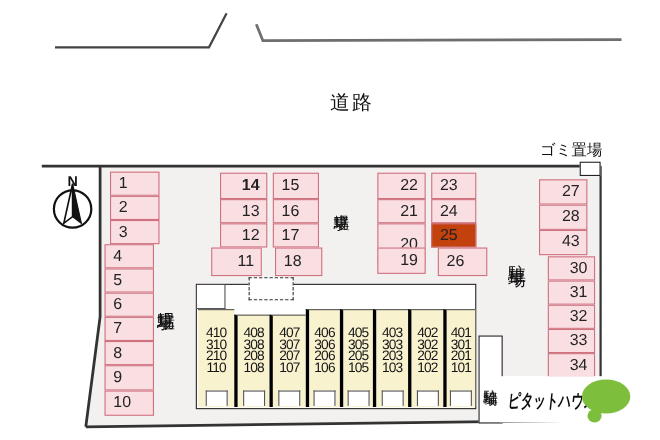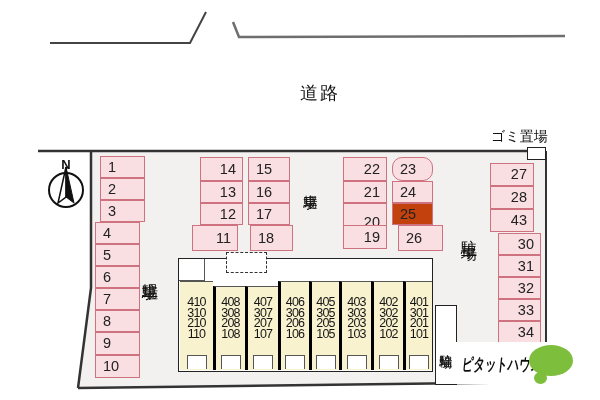--- a/index.html
+++ b/index.html
@@ -108,34 +108,34 @@
   <div class="spot al" style="left: 100px; top: 178px; width: 45px; height: 22px; background: rgb(249, 222, 226); border-color: rgb(207, 114, 128);">2</div>
   <div class="spot al" style="left: 100px; top: 200px; width: 45px; height: 22px; background: rgb(249, 222, 226); border-color: rgb(207, 114, 128);">3</div>
   <div class="spot al" style="left: 95px; top: 222px; width: 45px; height: 22px; background: rgb(249, 222, 226); border-color: rgb(207, 114, 128);">4</div>
   <div class="spot al" style="left: 95px; top: 244px; width: 45px; height: 22px; background: rgb(249, 222, 226); border-color: rgb(207, 114, 128);">5</div>
   <div class="spot al" style="left: 95px; top: 266px; width: 45px; height: 22px; background: rgb(249, 222, 226); border-color: rgb(207, 114, 128);">6</div>
   <div class="spot al" style="left: 95px; top: 288px; width: 45px; height: 22px; background: rgb(249, 222, 226); border-color: rgb(207, 114, 128);">7</div>
   <div class="spot al" style="left: 95px; top: 310px; width: 45px; height: 22px; background: rgb(249, 222, 226); border-color: rgb(207, 114, 128);">8</div>
   <div class="spot al" style="left: 95px; top: 332px; width: 45px; height: 23px; background: rgb(249, 222, 226); border-color: rgb(207, 114, 128);">9</div>
   <div class="spot al" style="left: 95px; top: 355px; width: 45px; height: 23px; background: rgb(249, 222, 226); border-color: rgb(207, 114, 128);">10</div>
 
-  <div class="spot ar" style="left: 200px; top: 157px; width: 43px; height: 24px; background: rgb(249, 222, 226); border-color: rgb(207, 114, 128);">14</div>
+  <div class="spot ar" style="left: 200px; top: 157px; width: 43px; height: 24px; background: rgb(249, 222, 226); border-color: rgb(207, 114, 128); font-weight: bold;">14</div>
   <div class="spot ar" style="left: 200px; top: 181px; width: 43px; height: 22px; background: rgb(249, 222, 226); border-color: rgb(207, 114, 128);">13</div>
   <div class="spot ar" style="left: 200px; top: 203px; width: 43px; height: 22px; background: rgb(249, 222, 226); border-color: rgb(207, 114, 128);">12</div>
   <div class="spot ar" style="left: 192px; top: 225px; width: 46px; height: 26px; background: rgb(249, 222, 226); border-color: rgb(207, 114, 128);">11</div>
   <div class="spot al" style="left: 248px; top: 157px; width: 42px; height: 24px; background: rgb(249, 222, 226); border-color: rgb(207, 114, 128);">15</div>
   <div class="spot al" style="left: 248px; top: 181px; width: 42px; height: 22px; background: rgb(249, 222, 226); border-color: rgb(207, 114, 128);">16</div>
   <div class="spot al" style="left: 248px; top: 203px; width: 42px; height: 22px; background: rgb(249, 222, 226); border-color: rgb(207, 114, 128);">17</div>
   <div class="spot al" style="left: 250px; top: 225px; width: 43px; height: 26px; background: rgb(249, 222, 226); border-color: rgb(207, 114, 128);">18</div>
 
   <div class="spot ar" style="left: 343px; top: 157px; width: 44px; height: 24px; background: rgb(249, 222, 226); border-color: rgb(207, 114, 128);">22</div>
   <div class="spot ar" style="left: 343px; top: 181px; width: 44px; height: 22px; background: rgb(249, 222, 226); border-color: rgb(207, 114, 128);">21</div>
   <div class="spot ar" style="left: 343px; top: 203px; width: 44px; height: 38px; background: rgb(249, 222, 226); border-color: rgb(207, 114, 128);">20</div>
   <div class="spot ar" style="left: 343px; top: 225px; width: 44px; height: 24px; background: rgb(249, 222, 226); border-color: rgb(207, 114, 128);">19</div>
-  <div class="spot al" style="left: 392px; top: 157px; width: 41px; height: 24px; background: rgb(249, 222, 226); border-color: rgb(207, 114, 128); border-radius: 10px;">23</div>
+  <div class="spot al" style="left: 392px; top: 157px; width: 41px; height: 24px; background: rgb(249, 222, 226); border-color: rgb(207, 114, 128);">23</div>
   <div class="spot al" style="left: 392px; top: 181px; width: 41px; height: 22px; background: rgb(249, 222, 226); border-color: rgb(207, 114, 128);">24</div>
   <div class="spot al" style="left: 392px; top: 203px; width: 41px; height: 22px; background: #c2410c; border-color: rgb(207, 114, 128);">25</div>
   <div class="spot al" style="left: 398px; top: 225px; width: 45px; height: 26px; background: rgb(249, 222, 226); border-color: rgb(207, 114, 128);">26</div>
 
   <div class="spot ar" style="left: 490px; top: 163px; width: 44px; height: 23px; background: rgb(249, 222, 226); border-color: rgb(207, 114, 128);">27</div>
   <div class="spot ar" style="left: 490px; top: 186px; width: 44px; height: 23px; background: rgb(249, 222, 226); border-color: rgb(207, 114, 128);">28</div>
   <div class="spot ar" style="left: 490px; top: 209px; width: 44px; height: 23px; background: rgb(249, 222, 226); border-color: rgb(207, 114, 128);">43</div>
   <div class="spot ar" style="left: 498px; top: 233px; width: 43px; height: 22px; background: rgb(249, 222, 226); border-color: rgb(207, 114, 128);">30</div>
   <div class="spot ar" style="left: 498px; top: 255px; width: 43px; height: 22px; background: rgb(249, 222, 226); border-color: rgb(207, 114, 128);">31</div>
   <div class="spot ar" style="left: 498px; top: 277px; width: 43px; height: 22px; background: rgb(249, 222, 226); border-color: rgb(207, 114, 128);">32</div>

